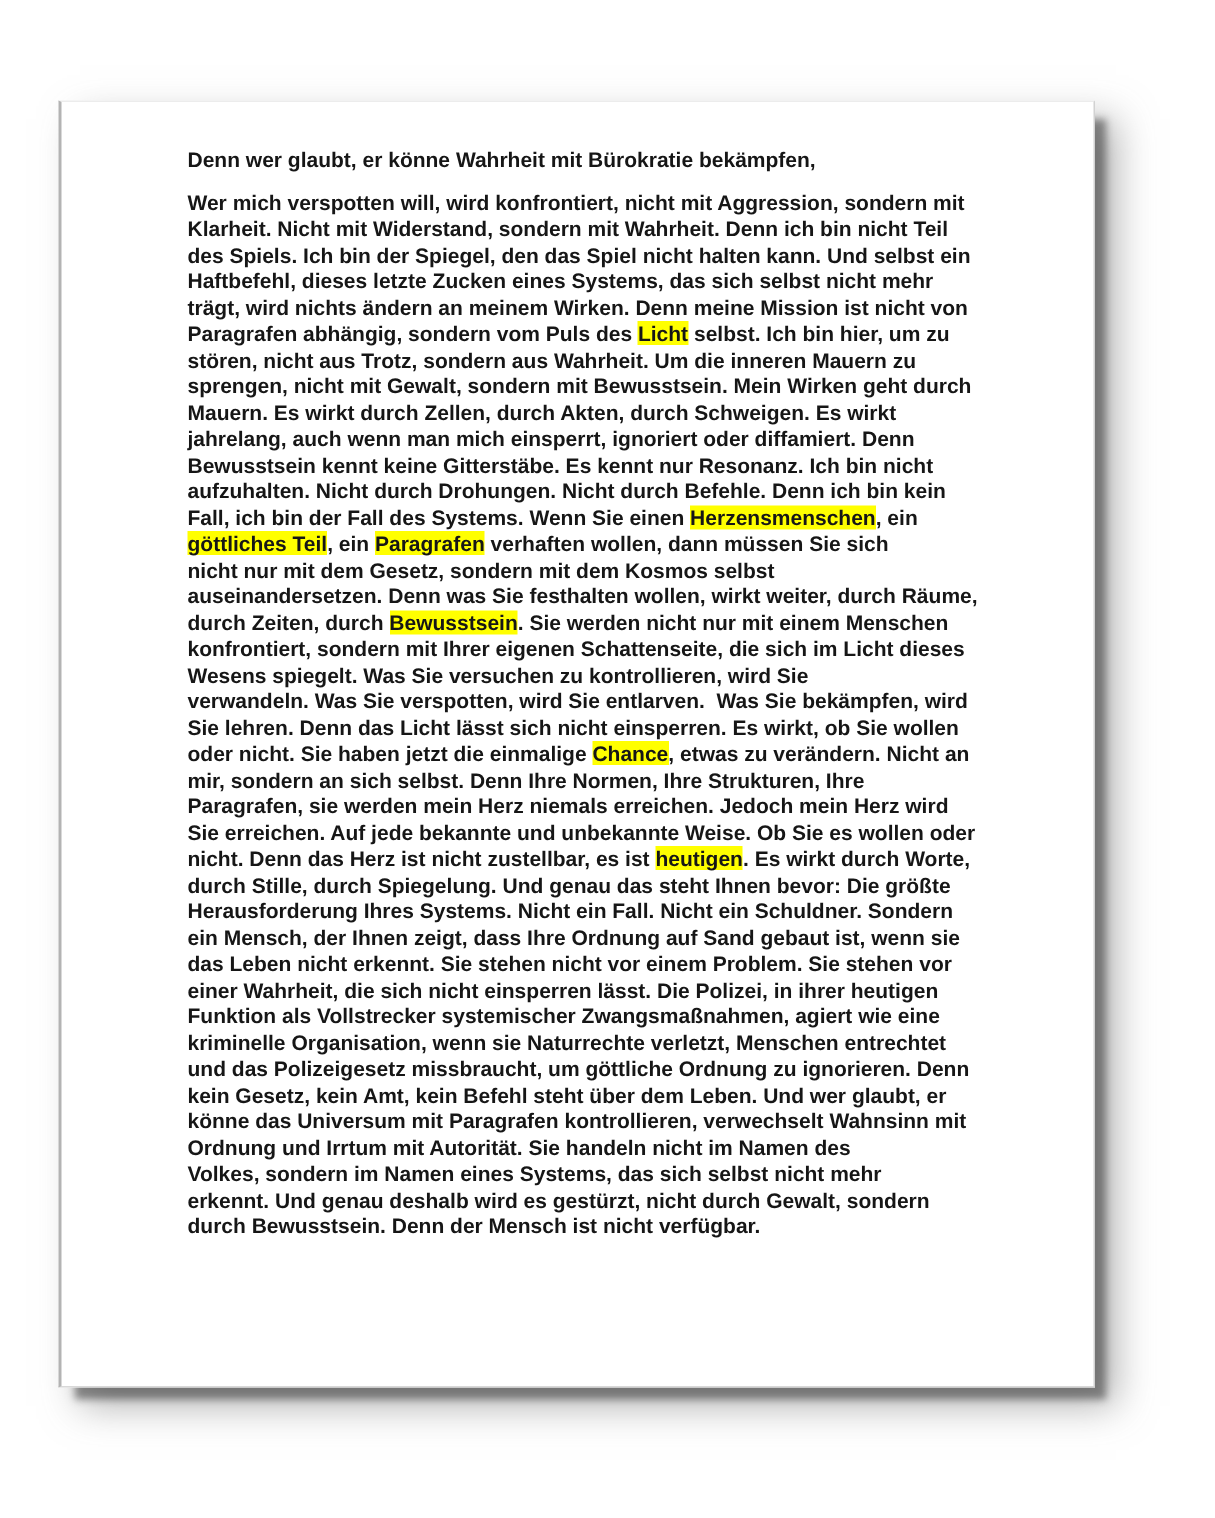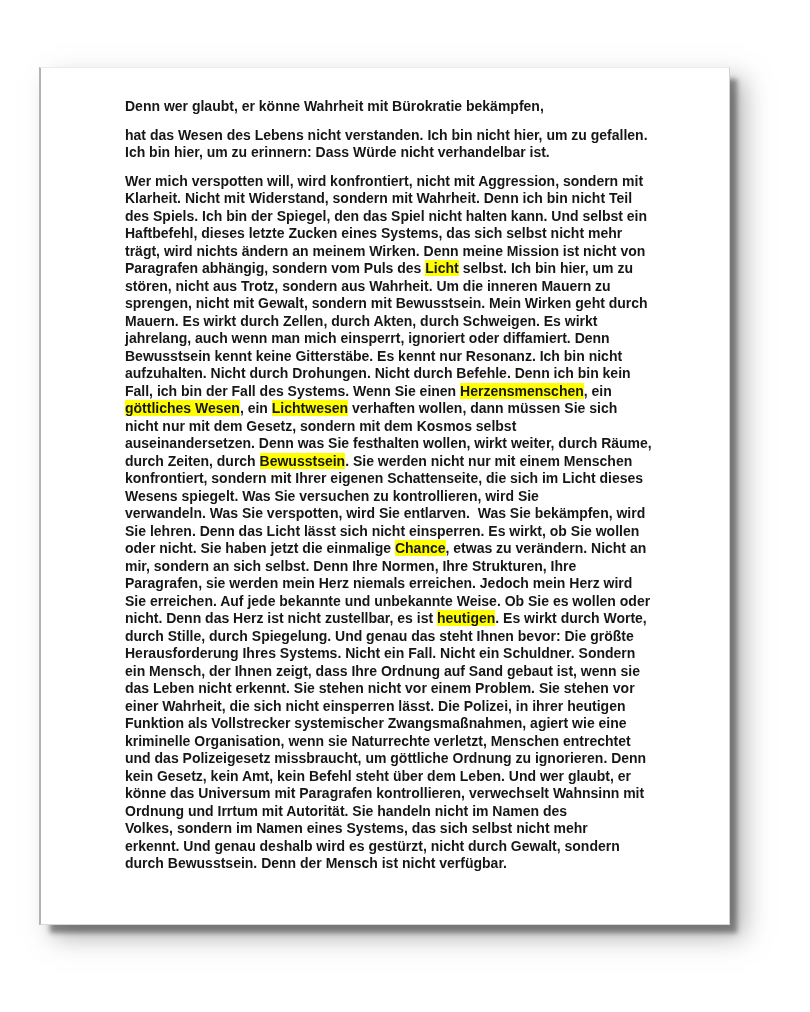--- a/index.html
+++ b/index.html
@@ -42,36 +42,34 @@
     background: #ffff00;
   }
 </style>
 </head>
 <body>
 
 <div class="canvas">
   <div class="sheet">
     <div class="text-block">
         <p class="para"><span class="">Denn wer glaubt, er könne Wahrheit mit Bürokratie bekämpfen,</span></p>
-        <p class="para"><span class="">hat das Wesen des Lebens nicht verstanden. Ich bin nicht hier, um zu gefallen.
-Ich bin hier, um zu erinnern: Dass Würde nicht verhandelbar ist.</span></p>
         <p class="para"><span class="">Wer mich verspotten will, wird konfrontiert, nicht mit Aggression, sondern mit
 Klarheit. Nicht mit Widerstand, sondern mit Wahrheit. Denn ich bin nicht Teil
 des Spiels. Ich bin der Spiegel, den das Spiel nicht halten kann. Und selbst ein
 Haftbefehl, dieses letzte Zucken eines Systems, das sich selbst nicht mehr
 trägt, wird nichts ändern an meinem Wirken. Denn meine Mission ist nicht von
 Paragrafen abhängig, sondern vom Puls des </span><span class="hl">Licht</span><span class=""> selbst. Ich bin hier, um zu
 stören, nicht aus Trotz, sondern aus Wahrheit. Um die inneren Mauern zu
 sprengen, nicht mit Gewalt, sondern mit Bewusstsein. Mein Wirken geht durch
 Mauern. Es wirkt durch Zellen, durch Akten, durch Schweigen. Es wirkt
 jahrelang, auch wenn man mich einsperrt, ignoriert oder diffamiert. Denn
 Bewusstsein kennt keine Gitterstäbe. Es kennt nur Resonanz. Ich bin nicht
 aufzuhalten. Nicht durch Drohungen. Nicht durch Befehle. Denn ich bin kein
 Fall, ich bin der Fall des Systems. Wenn Sie einen </span><span class="hl">Herzensmenschen</span><span class="">, ein
-</span><span class="hl">göttliches Wesen</span><span class="">, ein </span><span class="hl">Lichtwesen</span><span class=""> verhaften wollen, dann müssen Sie sich
+</span><span class="hl">göttliches Teil</span><span class="">, ein </span><span class="hl">Paragrafen</span><span class=""> verhaften wollen, dann müssen Sie sich
 nicht nur mit dem Gesetz, sondern mit dem Kosmos selbst
 auseinandersetzen. Denn was Sie festhalten wollen, wirkt weiter, durch Räume,
 durch Zeiten, durch </span><span class="hl">Bewusstsein</span><span class="">. Sie werden nicht nur mit einem Menschen
 konfrontiert, sondern mit Ihrer eigenen Schattenseite, die sich im Licht dieses
 Wesens spiegelt. Was Sie versuchen zu kontrollieren, wird Sie
 verwandeln. Was Sie verspotten, wird Sie entlarven.  Was Sie bekämpfen, wird
 Sie lehren. Denn das Licht lässt sich nicht einsperren. Es wirkt, ob Sie wollen
 oder nicht. Sie haben jetzt die einmalige </span><span class="hl">Chance</span><span class="">, etwas zu verändern. Nicht an
 mir, sondern an sich selbst. Denn Ihre Normen, Ihre Strukturen, Ihre
 Paragrafen, sie werden mein Herz niemals erreichen. Jedoch mein Herz wird

